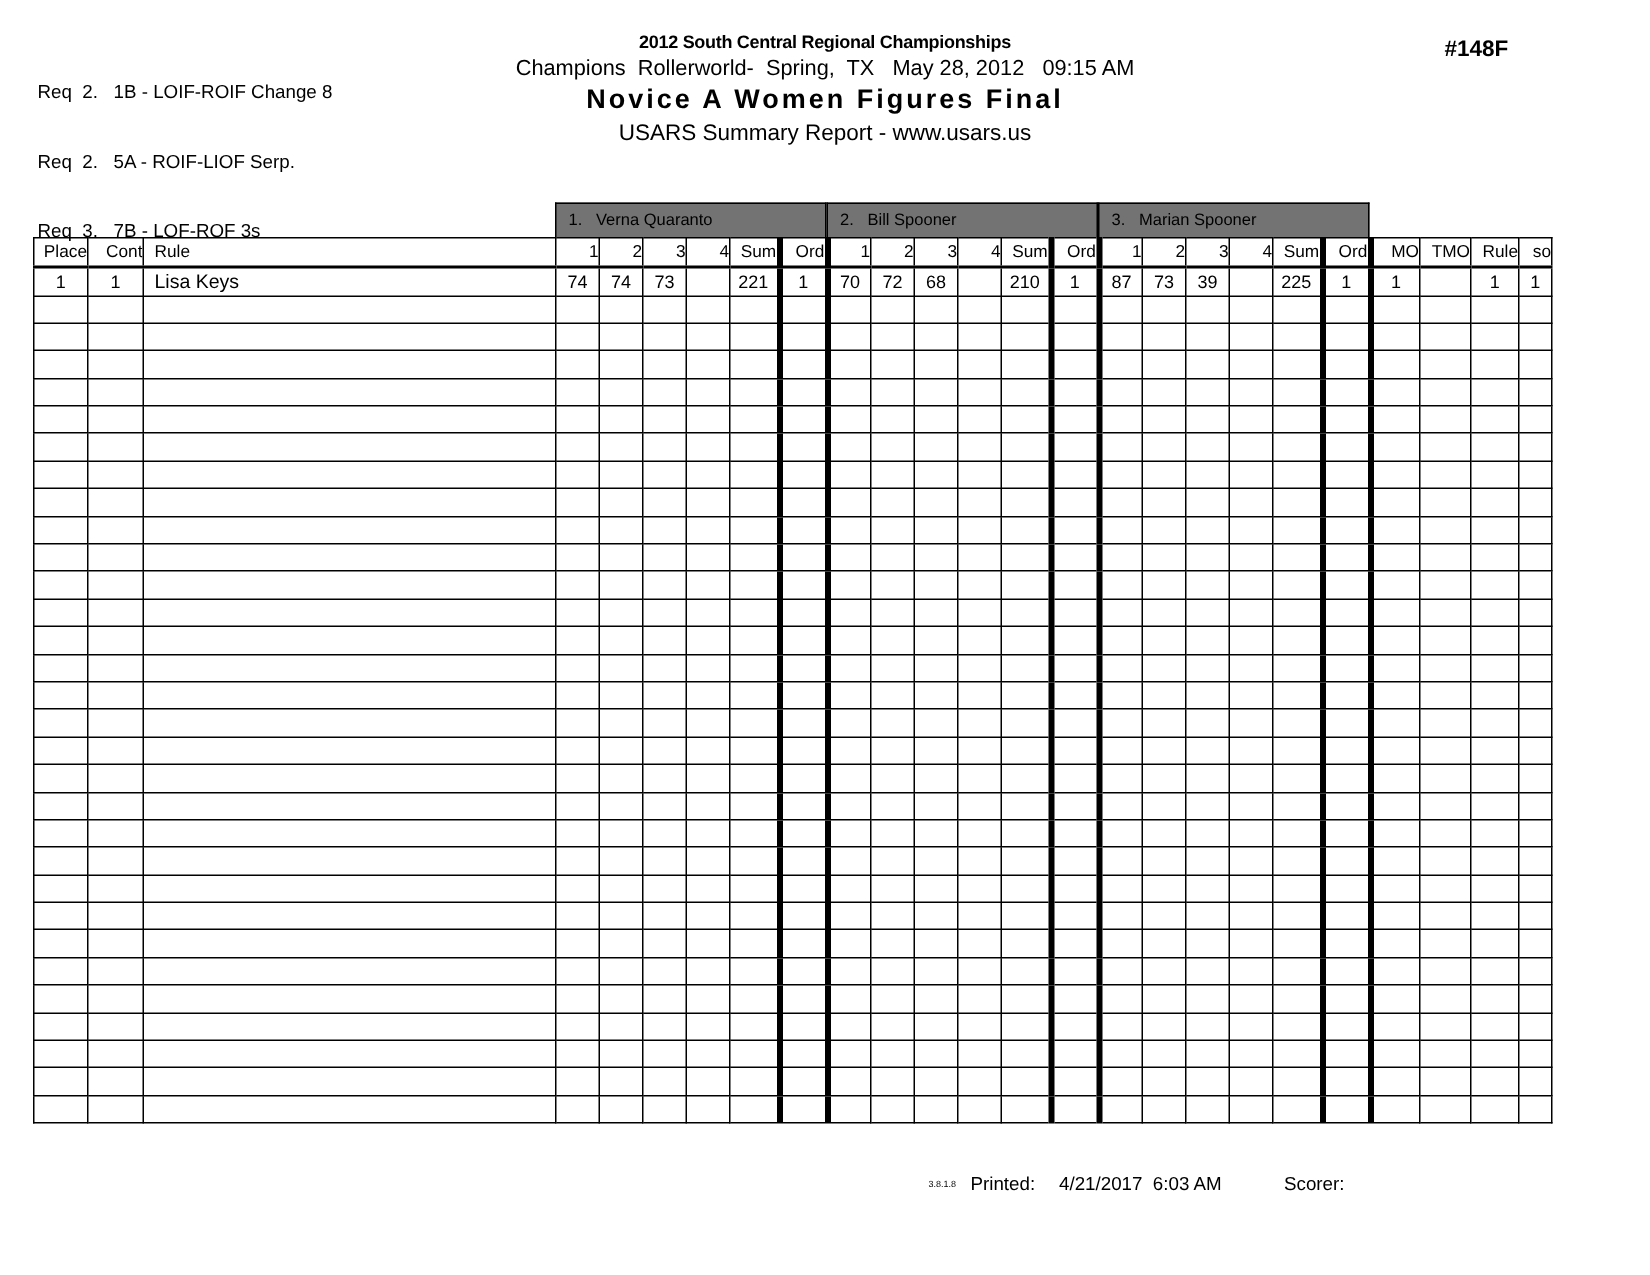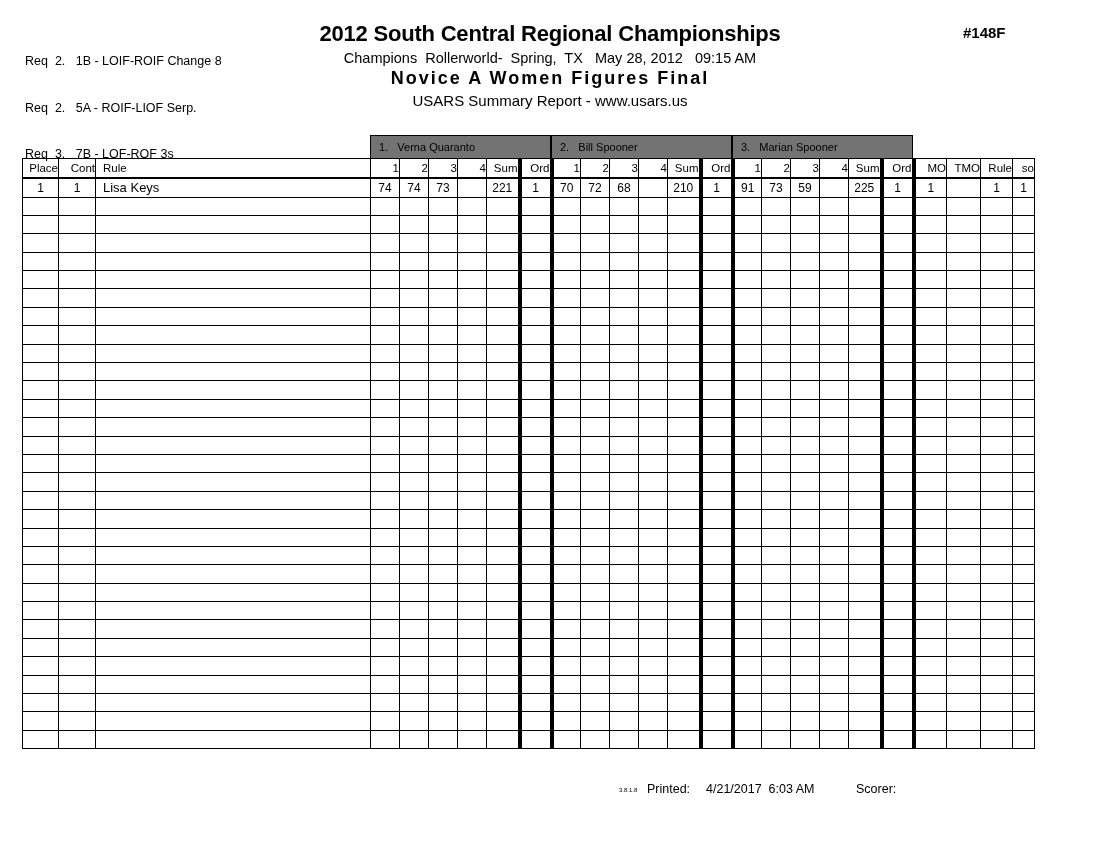--- a/index.html
+++ b/index.html
@@ -7,21 +7,21 @@
   body {
     width:1100px; height:850px;
     font-family:"Liberation Sans", sans-serif;
     color:#000;
   }
   .page { position:relative; width:1100px; height:850px; background:#fff; overflow:hidden; }
 
   
   .req-block { position:absolute; left:25px; top:23px; font-size:12.5px; line-height:15.5px; white-space:pre; }
   .title-block { position:absolute; left:0; top:21px; width:1100px; text-align:center; }
-  .title   { font-size:22px; font-weight:bold; letter-spacing:-0.2px; }
+  .title   { font-size:12px; font-weight:bold; letter-spacing:-0.2px; }
   .subtitle{ font-size:14.5px; margin-top:3px; white-space:pre; }
   .event   { font-size:18px; font-weight:bold; letter-spacing:2px; margin-top:2px; }
   .report-line { font-size:15px; margin-top:3px; }
   .event-number { position:absolute; left:963px; top:24px; font-size:15px; font-weight:bold; }
 
   
   .judge-box {
     position:absolute; top:135px; height:23px;
     border:1px solid #000; border-bottom:none;
     font-size:11px; padding:5px 0 0 8px; background:#737373;
@@ -153,23 +153,23 @@
         <td>221</td>
         <td class="ord b">1</td>
 
         <td>70</td>
         <td>72</td>
         <td>68</td>
         <td></td>
         <td>210</td>
         <td class="ord b">1</td>
 
-        <td>91</td>
+        <td>87</td>
         <td>73</td>
-        <td>59</td>
+        <td>39</td>
         <td></td>
         <td>225</td>
         <td class="ord b">1</td>
 
         <td>1</td>
         <td></td>
         <td>1</td>
         <td>1</td>
       </tr>
 

